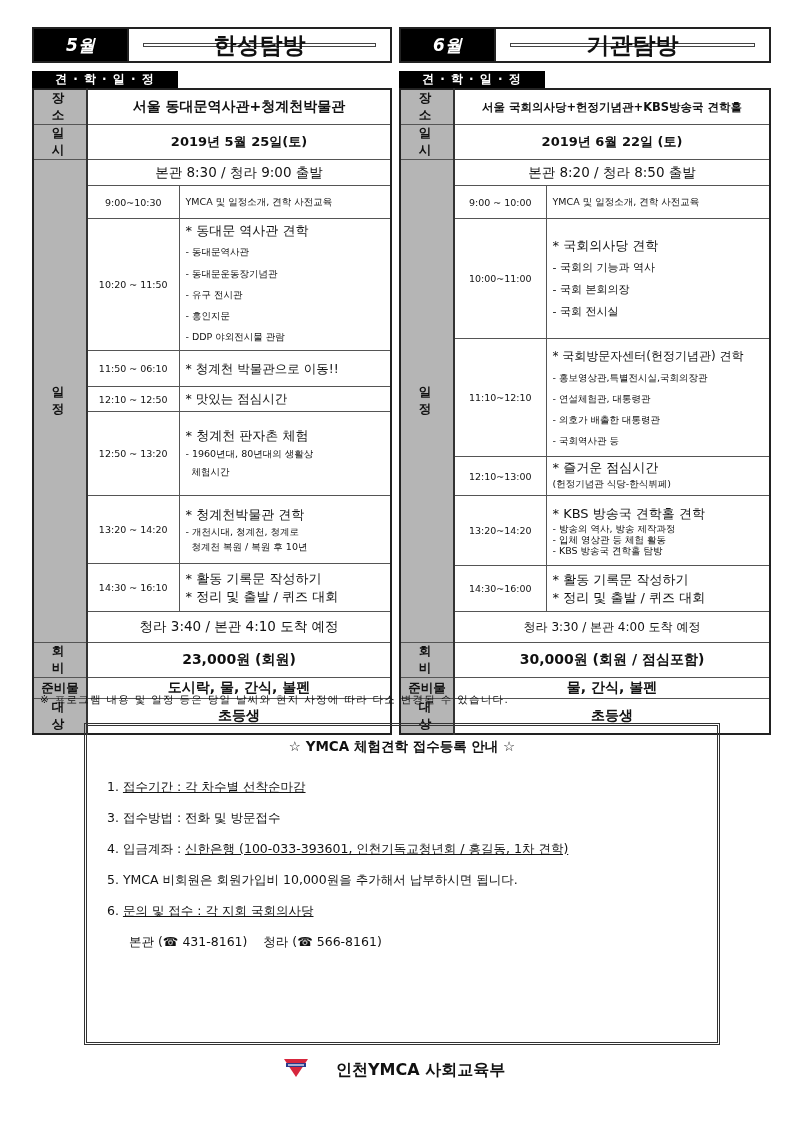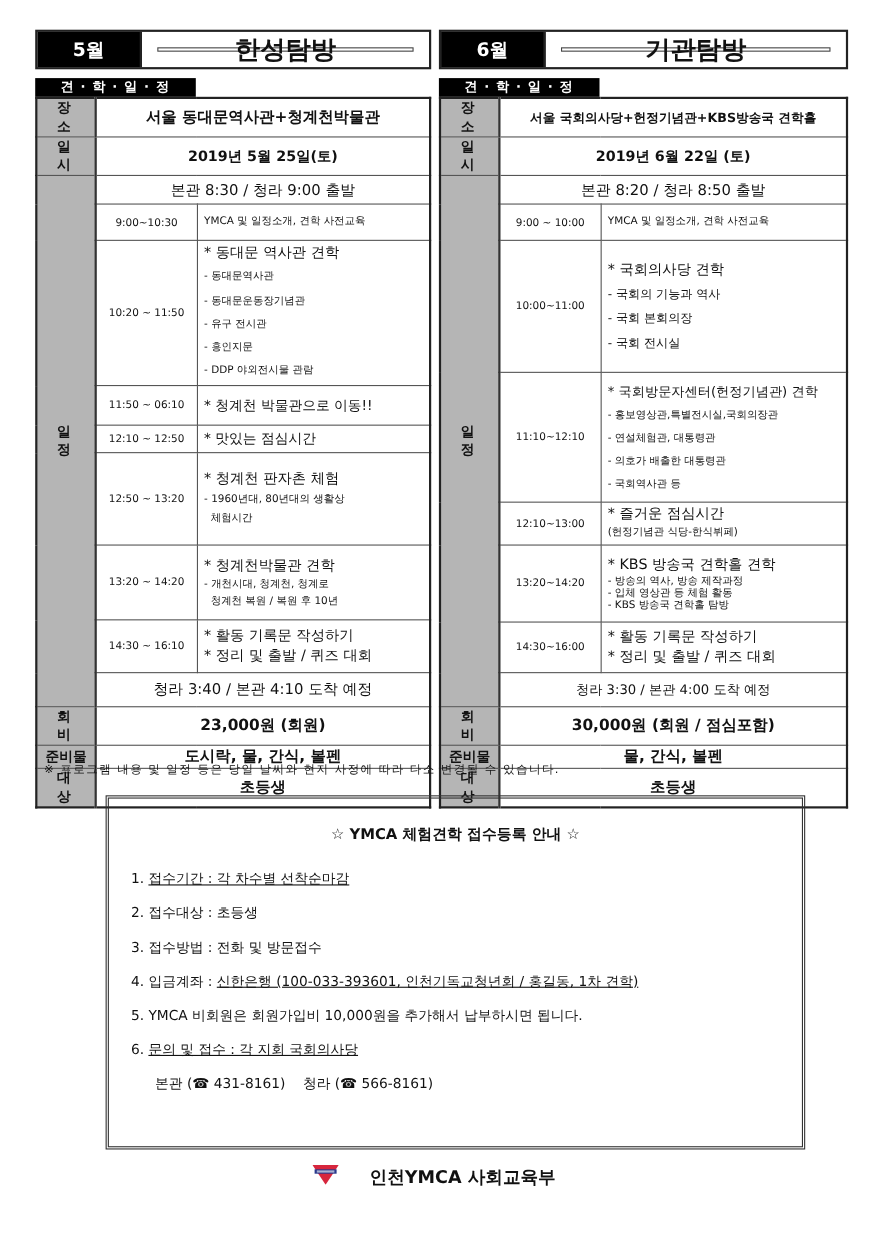--- a/index.html
+++ b/index.html
@@ -8,21 +8,21 @@
     font-family: "DejaVu Sans", "Liberation Sans", sans-serif;
     color: #111; position: relative; overflow: hidden;
   }
   .col { position: absolute; top: 27px; width: 360px; }
   .col.left { left: 32px; }
   .col.right { left: 399px; width: 372px; }
 
   .header { display: flex; height: 36px; border: 2px solid #222; }
   .header .month {
     width: 95px; background: #000; color: #fff;
-    font-weight: bold; font-size: 17px;
+    font-weight: bold; font-style: italic; font-size: 17px;
     display: flex; align-items: center; justify-content: center;
     border-right: 2px solid #222;
   }
   .header .title {
     flex: 1; margin: 14px; border: 1px solid #444; background: #fff;
     font-weight: bold; font-size: 23px;
     display: flex; align-items: center; justify-content: center;
   }
 
   .tag {
@@ -47,22 +47,22 @@
   td.desc .main { font-size: 13px; }
   td.desc .sub { font-size: 9.5px; line-height: 18px; }
   td.desc .sub.compact { line-height: 11px; }
   td.desc.single { font-size: 9.5px; }
 
   .notice {
     position: absolute; left: 40px; top: 693px; font-size: 10.5px; letter-spacing: 1.3px;
   }
 
   .info {
-    position: absolute; left: 96px; top: 723px; width: 636px; height: 322px;
-    border: 3px double #333; padding: 12px 20px;
+    position: absolute; left: 84px; top: 723px; width: 636px; height: 322px;
+    border: 3px double #333; padding: 0 20px;
   }
   .info h2 { text-align: center; font-size: 13.5px; font-weight: bold; margin-top: 12px; margin-bottom: 22px; }
   .info .line { font-size: 12.5px; height: 31px; line-height: 18px; padding-left: 0; }
   .info .u { text-decoration: underline; }
   .info .phone { padding-left: 22px; }
 
   .footer {
     position: absolute; top: 1059px; left: 284px; display: flex; align-items: center; gap: 28px;
     font-weight: bold; font-size: 16px;
   }
@@ -240,24 +240,20 @@
     </table>
 </div>
 
 <div class="notice">※ 프로그램 내용 및 일정 등은 당일 날씨와 현지 사정에 따라 다소 변경될 수 있습니다.</div>
 
 <div class="info">
   <h2>☆ YMCA 체험견학 접수등록 안내 ☆</h2>
   <div class="line">
     <span>1.</span>
     <span class="u">접수기간 : 각 차수별 선착순마감</span>
-  </div>
-  <div class="line">
-    <span>2.</span>
-    <span>접수대상 : 초등생</span>
   </div>
   <div class="line">
     <span>3.</span>
     <span>접수방법 : 전화 및 방문접수</span>
   </div>
   <div class="line">
     <span>4.</span>
     <span>입금계좌 : </span>
     <span class="u">신한은행 (100-033-393601, 인천기독교청년회 / 홍길동, 1차 견학)</span>
   </div>

